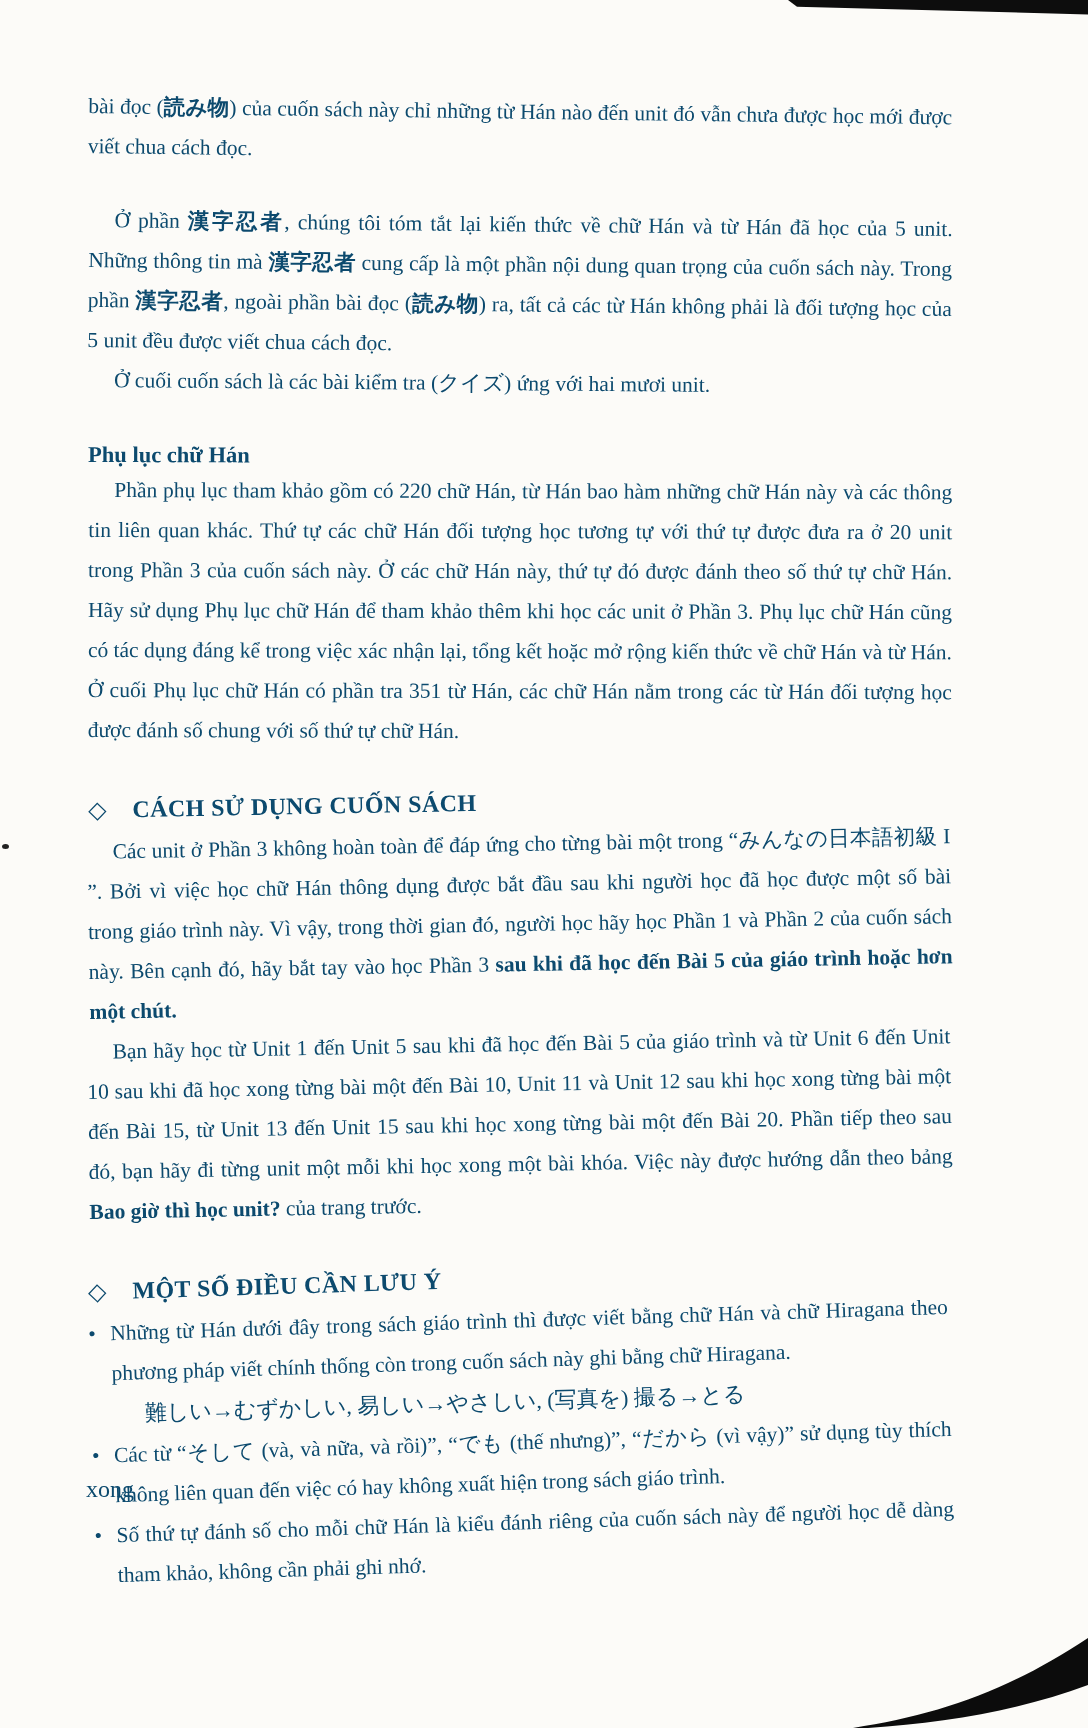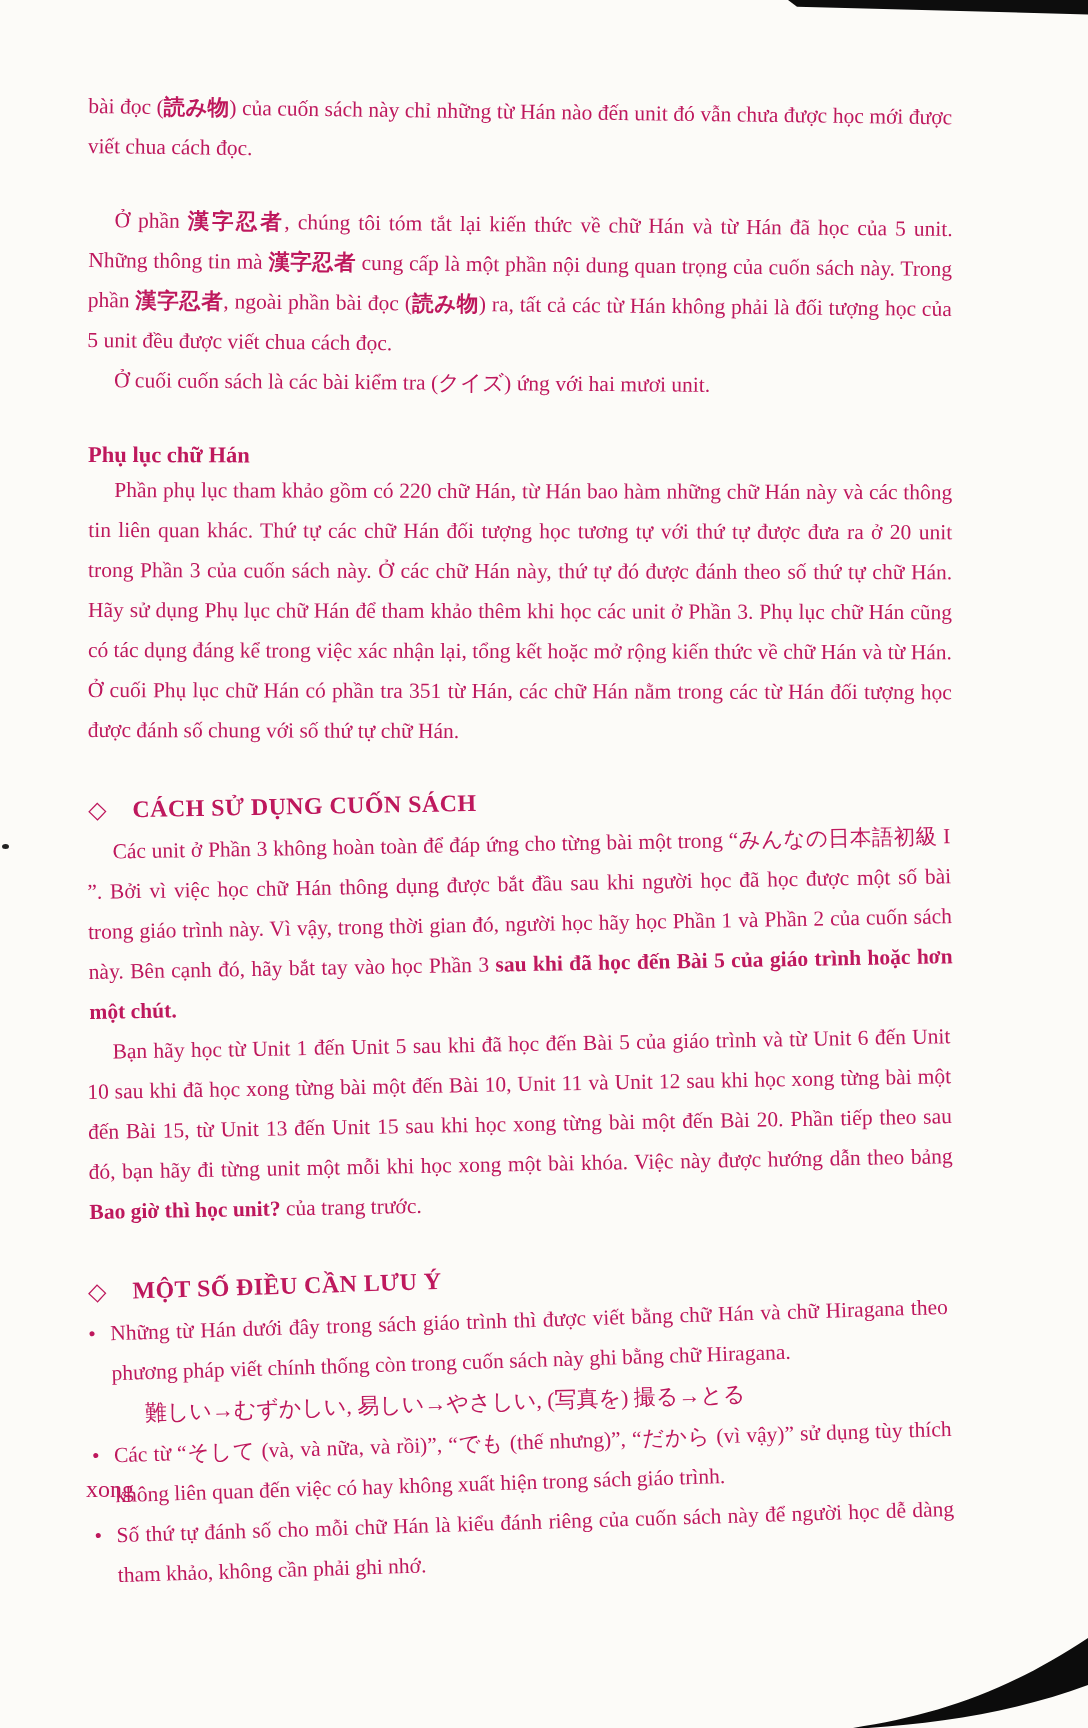--- a/index.html
+++ b/index.html
@@ -2,21 +2,21 @@
 <html><head>
 <meta charset="utf-8">
 <style>
   html,body{margin:0;padding:0;background:#e8e8e6;}
   .page{
     position:relative;
     width:1088px;height:1728px;
     background:#fcfbf8;
     overflow:hidden;
     font-family:"Liberation Serif","DejaVu Serif",serif;
-    color:#be185d;
+    color:#0c4a6e;
   }
   .content{
     position:absolute;
     left:88px;top:86px;
     width:864px;
   }
   .para{
     margin:0;
     font-size:21.5px;
     line-height:40px;

